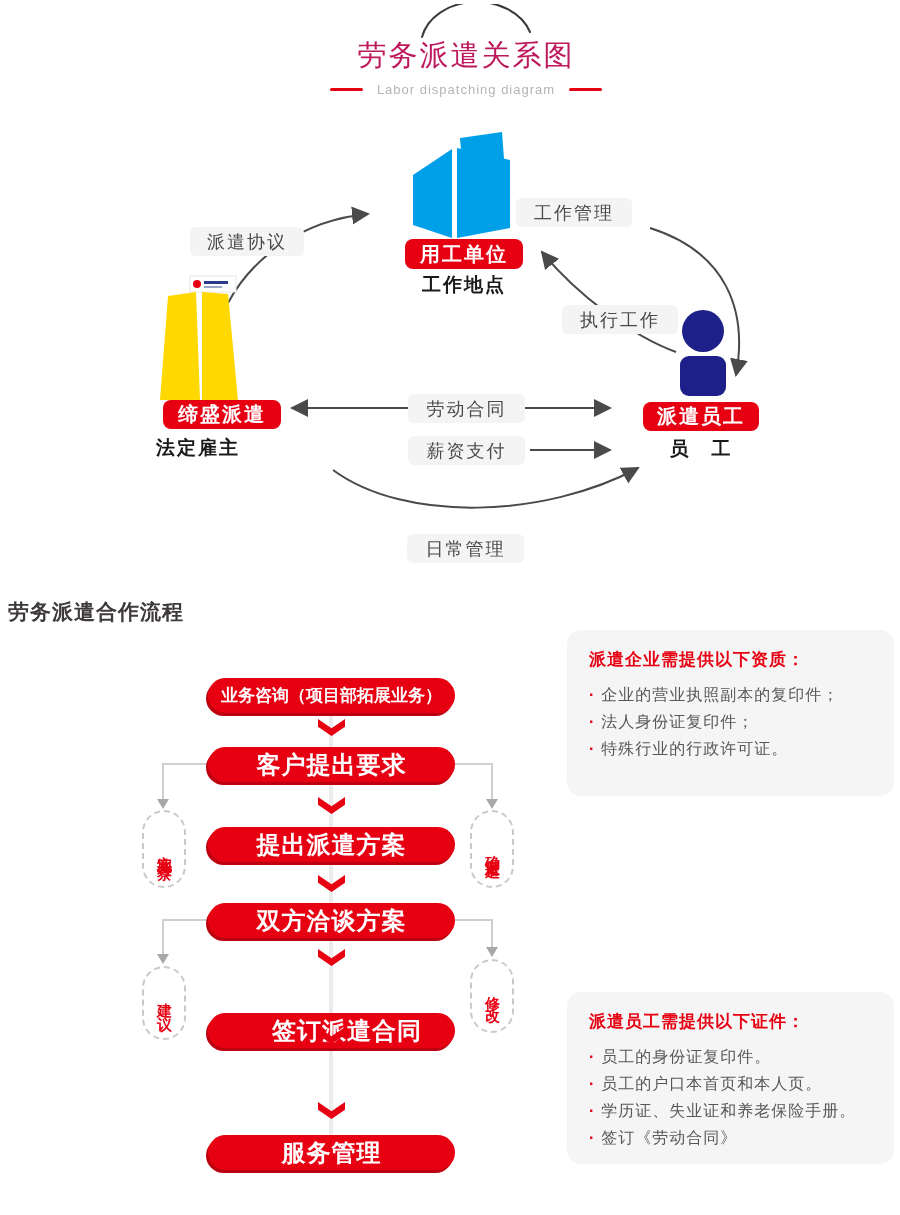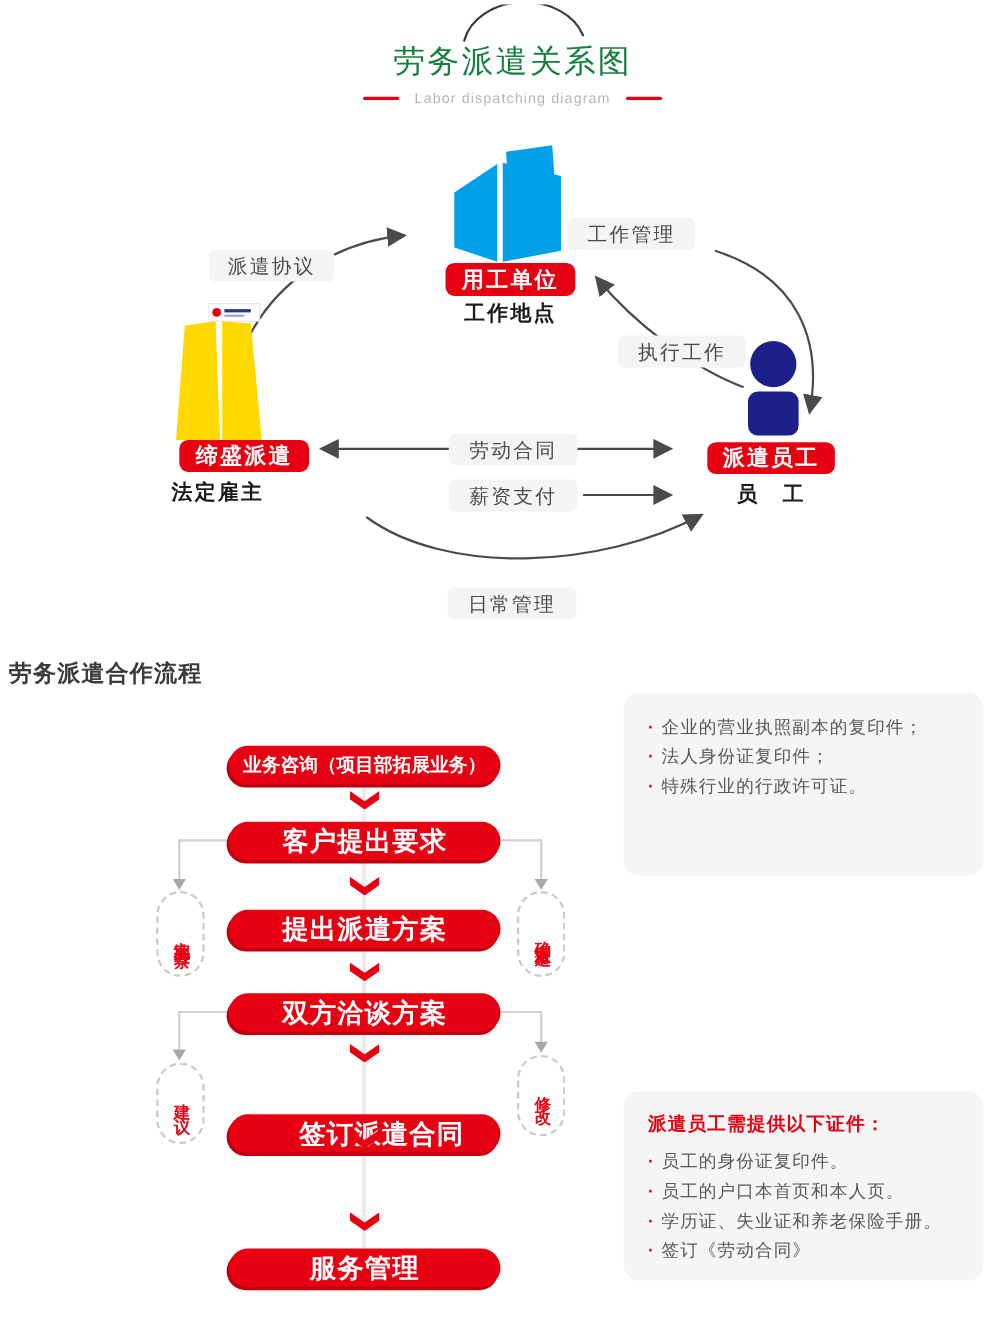--- a/index.html
+++ b/index.html
@@ -2,21 +2,21 @@
 <html><head>
 <meta charset="utf-8">
 <style>
   * { margin: 0; padding: 0; box-sizing: border-box; }
   body { background: #fff; font-family: "Liberation Sans", sans-serif; }
   .canvas { position: relative; width: 900px; height: 1215px; background: #fff; overflow: hidden; }
 
   
   .arc-svg { position: absolute; left: 410px; top: 4px; }
   .page-title { position: absolute; left: 310px; top: 36px; width: 312px; text-align: center;
-    font-size: 29px; letter-spacing: 2px; color: #15803d; font-weight: 400; }
+    font-size: 29px; letter-spacing: 2px; color: #be185d; font-weight: 400; }
   .subtitle-row { position: absolute; left: 330px; top: 82px; width: 272px; display: flex;
     align-items: center; justify-content: center; gap: 14px; }
   .red-dash { width: 46px; height: 3px; background: #e60012; border-radius: 2px; }
   .subtitle { font-size: 13px; color: #b5b5b6; letter-spacing: 1px; white-space: nowrap; }
 
   
   .badge { position: absolute; background: #e60012; color: #fff; font-weight: bold; font-size: 20px;
     border-radius: 8px; display: flex; align-items: center; justify-content: center; letter-spacing: 2px; text-align: center; }
   .caption { position: absolute; color: #1a1a1a; font-weight: bold; font-size: 19px; text-align: center; letter-spacing: 2px; }
   .glabel { position: absolute; background: #f4f4f4; color: #4a4a4a; font-size: 18px; border-radius: 6px;
@@ -144,20 +144,21 @@
     <span>确定派遣</span>
   </div>
   <div class="bubble two" style="left:142px; top:966px; height:74px;">
     <span>建议</span>
   </div>
   <div class="bubble two" style="left:470px; top:959px; height:74px;">
     <span>修改</span>
   </div>
 
   <div class="info-box" style="top:630px; height:166px;">
+    <div class="info-title">派遣企业需提供以下资质：</div>
     <div class="info-item">
         <span class="dot">·</span>
         <span>企业的营业执照副本的复印件；</span>
       </div>
     <div class="info-item">
         <span class="dot">·</span>
         <span>法人身份证复印件；</span>
       </div>
     <div class="info-item">
         <span class="dot">·</span>

